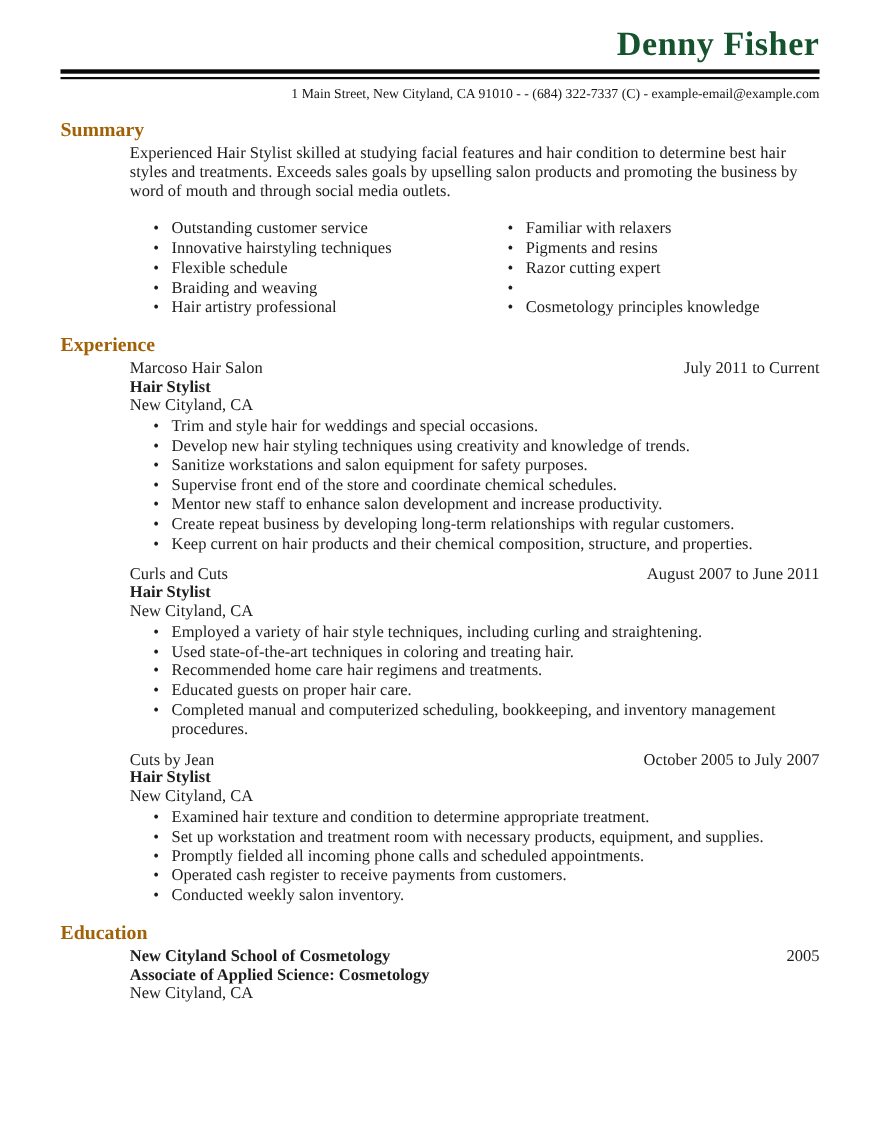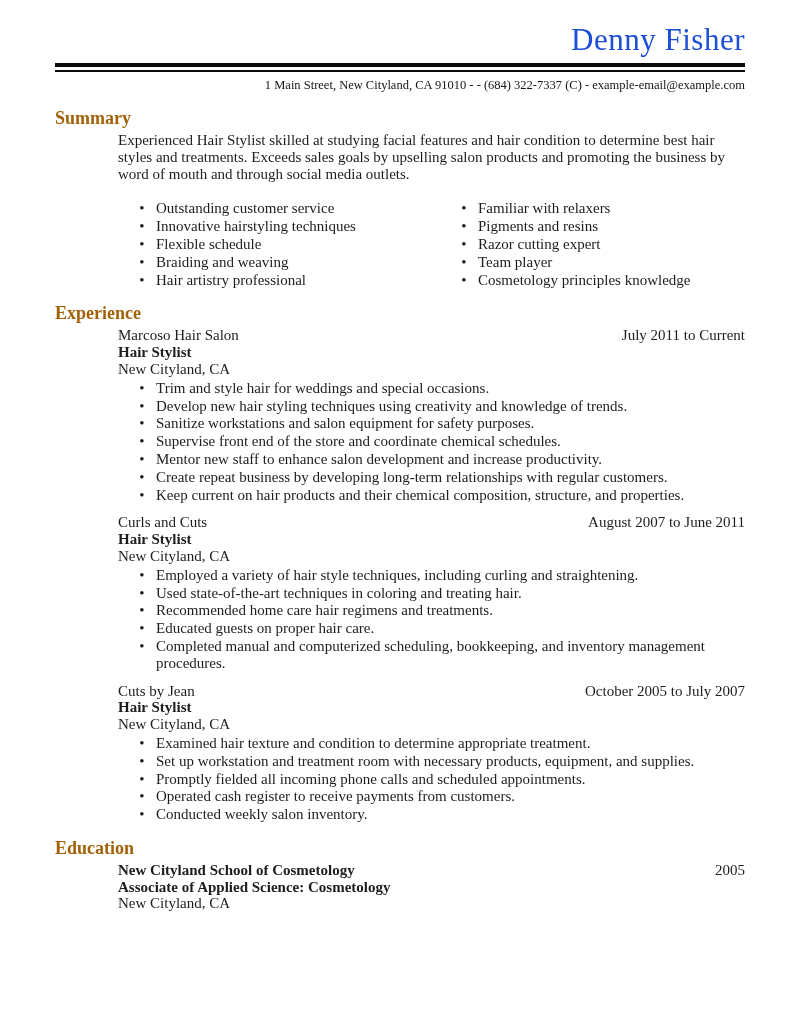--- a/index.html
+++ b/index.html
@@ -11,23 +11,23 @@
   .page {
     width: 800px;
     min-height: 1035px;
     background: #ffffff;
     padding: 22px 55px 40px 55px;
     position: relative;
   }
   .header-name {
     text-align: right;
     font-size: 31px;
-    font-weight: normal;
+    font-weight: bold;
     letter-spacing: 0.5px;
-    color: #1d4ed8;
+    color: #14532d;
   }
   .header-rule {
     margin-top: 5px;
     height: 9px;
     border-top: 4px solid #0a0a0a;
     border-bottom: 2px solid #0a0a0a;
   }
   .contact {
     text-align: right;
     font-size: 12.5px;
@@ -119,21 +119,20 @@
         <li class="bullet-item">
             <span class="bullet-dot">•</span>
             <span class="bullet-text">Pigments and resins</span>
           </li>
         <li class="bullet-item">
             <span class="bullet-dot">•</span>
             <span class="bullet-text">Razor cutting expert</span>
           </li>
         <li class="bullet-item">
             <span class="bullet-dot">•</span>
-            <span class="bullet-text">Team player</span>
           </li>
         <li class="bullet-item">
             <span class="bullet-dot">•</span>
             <span class="bullet-text">Cosmetology principles knowledge</span>
           </li>
       </ul>
     </div>
   </div>
 
   <div class="section">

